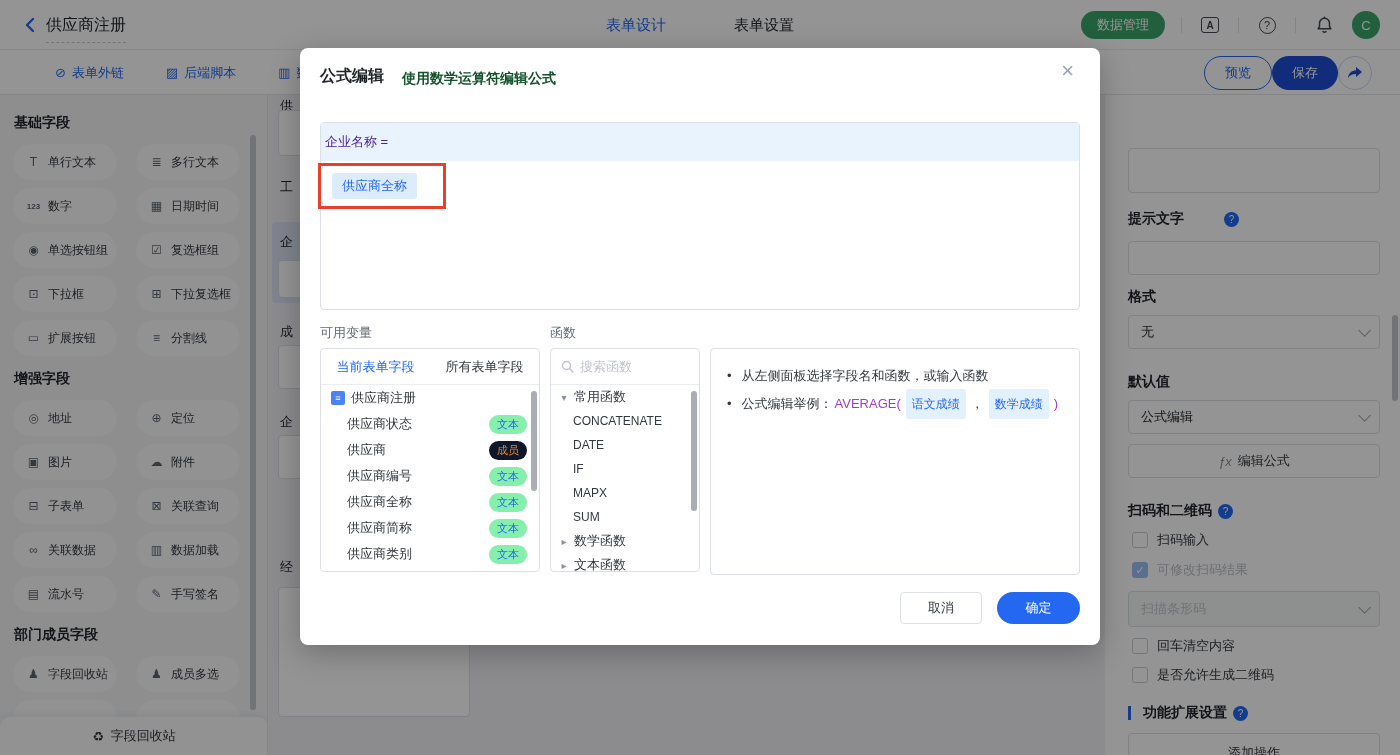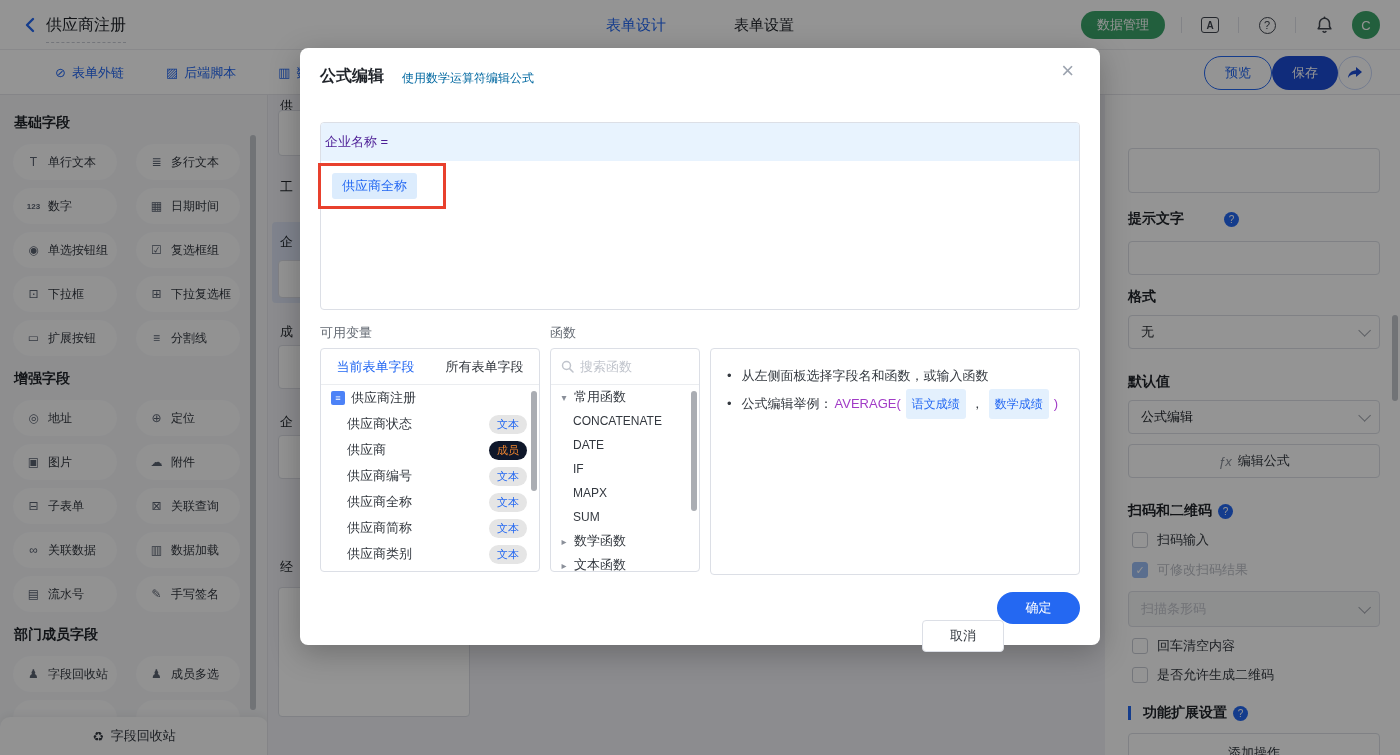--- a/index.html
+++ b/index.html
@@ -98,21 +98,21 @@
   .section-bar { width:3px; height:14px; background:#2468f2; display:inline-block; margin-right:6px; }
   .rp-scroll { position:absolute; right:2px; top:220px; width:6px; height:86px; background:#c3c6cc; border-radius:3px; }
 
   
   .overlay { position:absolute; inset:0; background:rgba(0,0,0,0.42); z-index:40; }
 
   
   .modal { position:absolute; left:300px; top:48px; width:800px; height:597px; background:#fff;
     border-radius:8px; box-shadow:0 8px 30px rgba(0,0,0,.25); z-index:50; }
   .modal-title { position:absolute; left:20px; top:18px; font-size:16px; font-weight:bold; color:#1f2329; }
-  .modal-subtitle { position:absolute; left:102px; top:22px; font-size:12px; color:#0369a1; }
+  .modal-subtitle { position:absolute; left:102px; top:22px; font-size:14px; color:#14532d;font-weight:bold; }
   .modal-close { position:absolute; right:26px; top:12px; font-size:22px; color:#9ca3af; cursor:pointer; line-height:1; }
   .formula-box { position:absolute; left:20px; top:74px; width:760px; height:188px;
     border:1px solid #dcdfe6; border-radius:4px; overflow:hidden; }
   .formula-head { height:38px; background:#e8f3fe; display:flex; align-items:center; padding-left:4px;
     font-size:13px; color:#4c1d95; }
   .formula-chip { position:absolute; left:11px; top:50px; background:#dcecfd; color:#2468f2;
     font-size:13px; border-radius:3px; padding:4px 10px; cursor:pointer; }
   .annotation { position:absolute; left:18px; top:115px; width:128px; height:46px;
     border:3px solid #e8402d; z-index:60; pointer-events:none; }
   .col-label { position:absolute; top:276px; font-size:13px; color:#646a73; }
@@ -121,40 +121,40 @@
   .var-box { left:20px; width:220px; height:224px; }
   .var-tabs { height:36px; border-bottom:1px solid #ebedf0; display:flex; align-items:center; }
   .var-tab { flex:1; text-align:center; font-size:13px; color:#33383f; cursor:pointer; }
   .var-tab.active { color:#2468f2; }
   .tree-row { height:26px; display:flex; align-items:center; font-size:13px; color:#33383f; cursor:pointer; }
   .tree-root { padding-left:10px; gap:6px; }
   .doc-ic { width:14px; height:14px; background:#4c82f7; border-radius:2px; color:#fff; font-size:9px;
     display:flex; align-items:center; justify-content:center; flex:none; }
   .tree-field { padding-left:26px; padding-right:12px; justify-content:space-between; }
   .badge { font-size:11px; border-radius:10px; padding:2px 8px; }
-  .badge.mint { background:#e5e5e5; color:#2468f2; }
+  .badge.mint { background:#86efac; color:#2468f2; }
   .badge.orange { background:#0f172a; color:#f3862e; }
   .v-scroll { position:absolute; right:2px; top:42px; width:6px; background:#aaadb3; border-radius:3px; }
   .fn-box { left:250px; width:150px; height:224px; }
   .fn-search { height:36px; border-bottom:1px solid #ebedf0; display:flex; align-items:center; gap:6px; padding:0 10px; }
   .fn-search input { border:none; outline:none; width:100px; font-size:13px; color:#33383f; }
   .fn-search input::placeholder { color:#c0c4cc; }
   .fn-row { height:24px; display:flex; align-items:center; font-size:12px; color:#33383f;
     padding-left:8px; gap:5px; cursor:pointer; }
   .fn-row.item { padding-left:22px; }
   .tri { color:#8a8f99; font-size:10px; width:10px; text-align:center; flex:none; }
   .cjk13 { font-size:13px; }
   .info-box { left:410px; width:370px; height:227px; padding:14px 16px; }
   .tip-line { font-size:13px; color:#33383f; line-height:26px; display:flex; align-items:center;
     flex-wrap:wrap; gap:2px; }
   .tip-line .bullet { color:#33383f; margin-right:8px; }
   .fn-colored { color:#a13bc6; }
   .ex-chip { background:#e3f0fd; color:#2468f2; border-radius:3px; padding:2px 6px; font-size:12px; margin:0 3px; }
-  .modal-cancel { position:absolute; left:600px; top:572px; width:82px; height:32px; background:#fff;
-    border:1px solid #dcdfe6; border-radius:4px; font-size:13px; color:#33383f; cursor:pointer;margin-left:22px; }
+  .modal-cancel { position:absolute; left:600px; top:544px; width:82px; height:32px; background:#fff;
+    border:1px solid #dcdfe6; border-radius:4px; font-size:13px; color:#33383f; cursor:pointer; }
   .modal-ok { position:absolute; left:697px; top:544px; width:83px; height:32px; background:#2468f2;
     border:none; border-radius:16px; font-size:13px; color:#fff; cursor:pointer; }
 </style>
 </head>
 <body>
 
 <div class="stage">
 
   <div class="topbar">
     <div class="back-btn">

